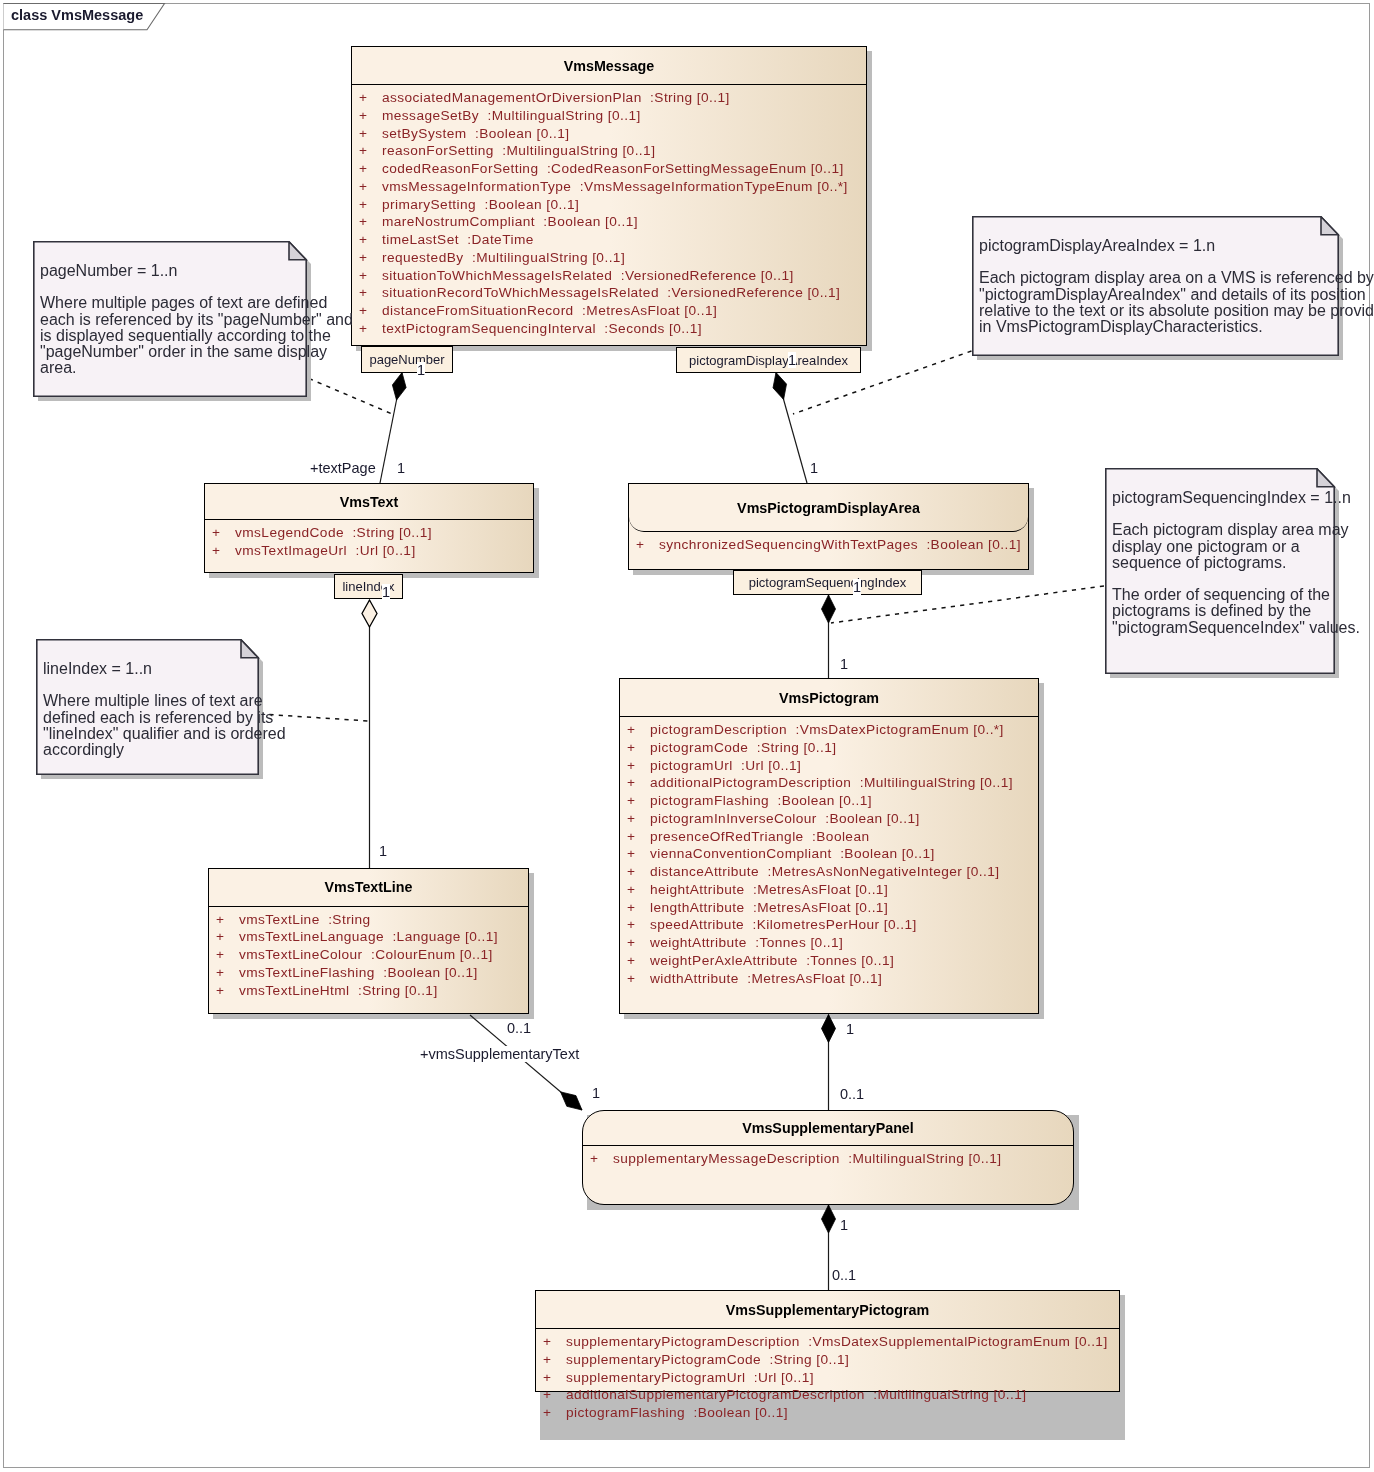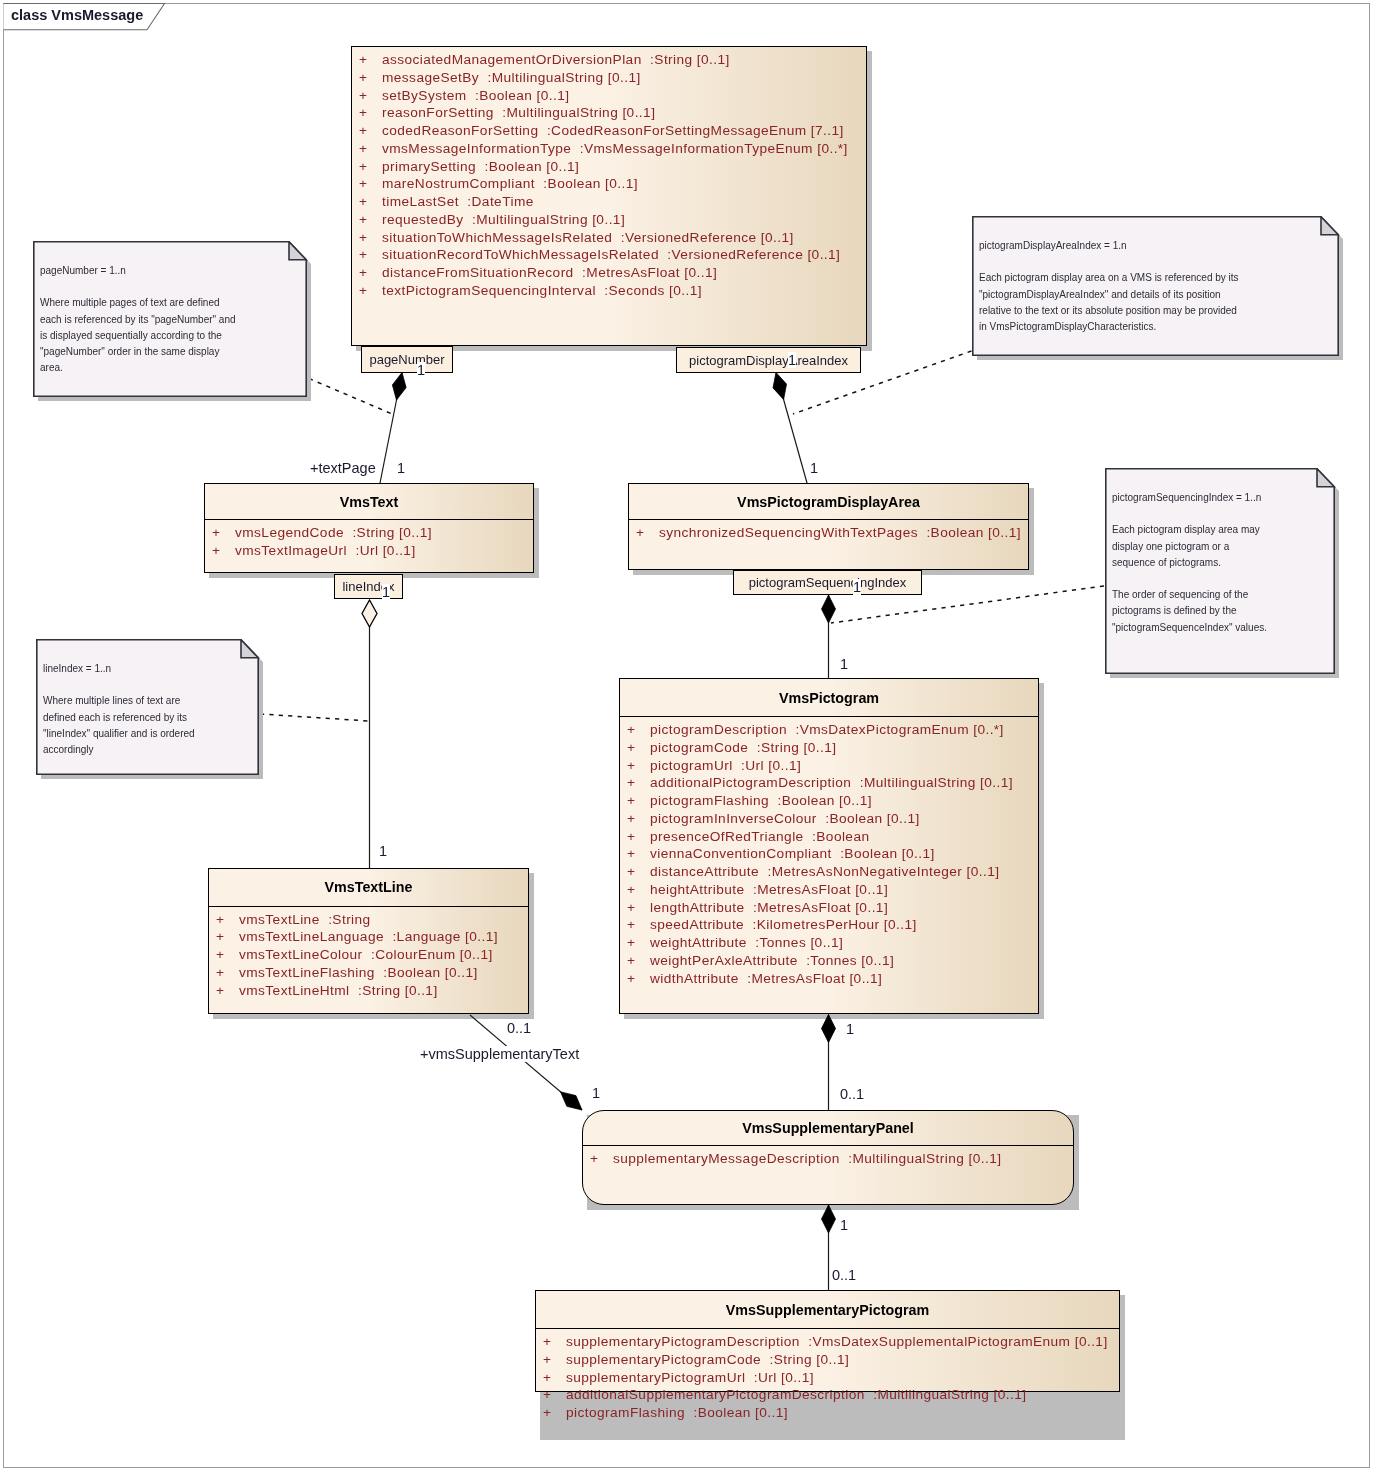--- a/index.html
+++ b/index.html
@@ -19,21 +19,21 @@
   .cls .hdr{box-sizing:border-box;display:flex;align-items:center;justify-content:center;
        border-bottom:1.6px solid #000;font-weight:bold;font-size:14.3px;color:#000;}
   .cls .body{padding-top:4px;}
   .cls .attr{display:flex;font-size:13.7px;color:#8a2326;line-height:17.75px;white-space:pre;
        letter-spacing:0.42px;}
   .cls .attr .vis{width:23px;text-align:left;flex:none;padding-left:7px;letter-spacing:0;}
 
   .note{position:absolute;z-index:4;}
   .note .shape{position:absolute;left:0;top:0;}
   .note .txt{position:absolute;left:0;top:0;padding:22px 7px 9px 7px;
-       font-size:10px;color:#2b2b36;line-height:16.2px;}
+       font-size:16px;color:#2b2b36;line-height:16.2px;}
   .note .txt div{white-space:pre;min-height:16.2px;}
 
   .qual{position:absolute;box-sizing:border-box;border:1.6px solid #000;
         background:#fbf0e0;font-size:13px;color:#1a1a2e;
         display:flex;align-items:center;justify-content:center;white-space:nowrap;z-index:6;}
   .lbl{position:absolute;font-size:14.5px;color:#1a1a2e;white-space:nowrap;z-index:8;background:#fff;}
   .mult{position:absolute;font-size:14.5px;color:#1a1a2e;white-space:nowrap;z-index:8;}
   .mult.ovl{background:#fff;}
   svg.conn{position:absolute;left:0;top:0;width:1374px;height:1472px;overflow:visible;z-index:3;}
 </style>
@@ -73,46 +73,47 @@
  </g>
 </svg>
 <div class="shadow" style="left:356px;top:51px;width:516px;height:300px;"></div>
 <div class="shadow" style="left:209px;top:488px;width:330px;height:90px;"></div>
 <div class="shadow" style="left:633px;top:488px;width:401px;height:87px;"></div>
 <div class="shadow" style="left:624px;top:683px;width:420px;height:336px;"></div>
 <div class="shadow" style="left:213px;top:873px;width:321px;height:146px;"></div>
 <div class="shadow" style="left:587px;top:1115px;width:492px;height:95px;"></div>
 <div class="shadow" style="left:540px;top:1295px;width:585px;height:145px;"></div>
 <div class="cls" style="left:351px;top:46px;width:516px;height:300px;">
+  <div class="hdr" style="height:38px;">VmsMessage</div>
   <div class="body">
     <div class="attr"><span class="vis">+</span><span class="sig">associatedManagementOrDiversionPlan  :String [0..1]</span></div>
     <div class="attr"><span class="vis">+</span><span class="sig">messageSetBy  :MultilingualString [0..1]</span></div>
     <div class="attr"><span class="vis">+</span><span class="sig">setBySystem  :Boolean [0..1]</span></div>
     <div class="attr"><span class="vis">+</span><span class="sig">reasonForSetting  :MultilingualString [0..1]</span></div>
-    <div class="attr"><span class="vis">+</span><span class="sig">codedReasonForSetting  :CodedReasonForSettingMessageEnum [7..1]</span></div>
+    <div class="attr"><span class="vis">+</span><span class="sig">codedReasonForSetting  :CodedReasonForSettingMessageEnum [0..1]</span></div>
     <div class="attr"><span class="vis">+</span><span class="sig">vmsMessageInformationType  :VmsMessageInformationTypeEnum [0..*]</span></div>
     <div class="attr"><span class="vis">+</span><span class="sig">primarySetting  :Boolean [0..1]</span></div>
     <div class="attr"><span class="vis">+</span><span class="sig">mareNostrumCompliant  :Boolean [0..1]</span></div>
     <div class="attr"><span class="vis">+</span><span class="sig">timeLastSet  :DateTime</span></div>
     <div class="attr"><span class="vis">+</span><span class="sig">requestedBy  :MultilingualString [0..1]</span></div>
     <div class="attr"><span class="vis">+</span><span class="sig">situationToWhichMessageIsRelated  :VersionedReference [0..1]</span></div>
     <div class="attr"><span class="vis">+</span><span class="sig">situationRecordToWhichMessageIsRelated  :VersionedReference [0..1]</span></div>
     <div class="attr"><span class="vis">+</span><span class="sig">distanceFromSituationRecord  :MetresAsFloat [0..1]</span></div>
     <div class="attr"><span class="vis">+</span><span class="sig">textPictogramSequencingInterval  :Seconds [0..1]</span></div>
   </div>
 </div>
 <div class="cls" style="left:204px;top:483px;width:330px;height:90px;">
   <div class="hdr" style="height:36px;">VmsText</div>
   <div class="body">
     <div class="attr"><span class="vis">+</span><span class="sig">vmsLegendCode  :String [0..1]</span></div>
     <div class="attr"><span class="vis">+</span><span class="sig">vmsTextImageUrl  :Url [0..1]</span></div>
   </div>
 </div>
 <div class="cls" style="left:628px;top:483px;width:401px;height:87px;">
-  <div class="hdr" style="height:36px;">VmsPictogramDisplayArea</div>
+  <div class="hdr" style="height:48px;border-radius:15px;">VmsPictogramDisplayArea</div>
   <div class="body">
     <div class="attr"><span class="vis">+</span><span class="sig">synchronizedSequencingWithTextPages  :Boolean [0..1]</span></div>
   </div>
 </div>
 <div class="cls" style="left:619px;top:678px;width:420px;height:336px;">
   <div class="hdr" style="height:38px;">VmsPictogram</div>
   <div class="body">
     <div class="attr"><span class="vis">+</span><span class="sig">pictogramDescription  :VmsDatexPictogramEnum [0..*]</span></div>
     <div class="attr"><span class="vis">+</span><span class="sig">pictogramCode  :String [0..1]</span></div>
     <div class="attr"><span class="vis">+</span><span class="sig">pictogramUrl  :Url [0..1]</span></div>

